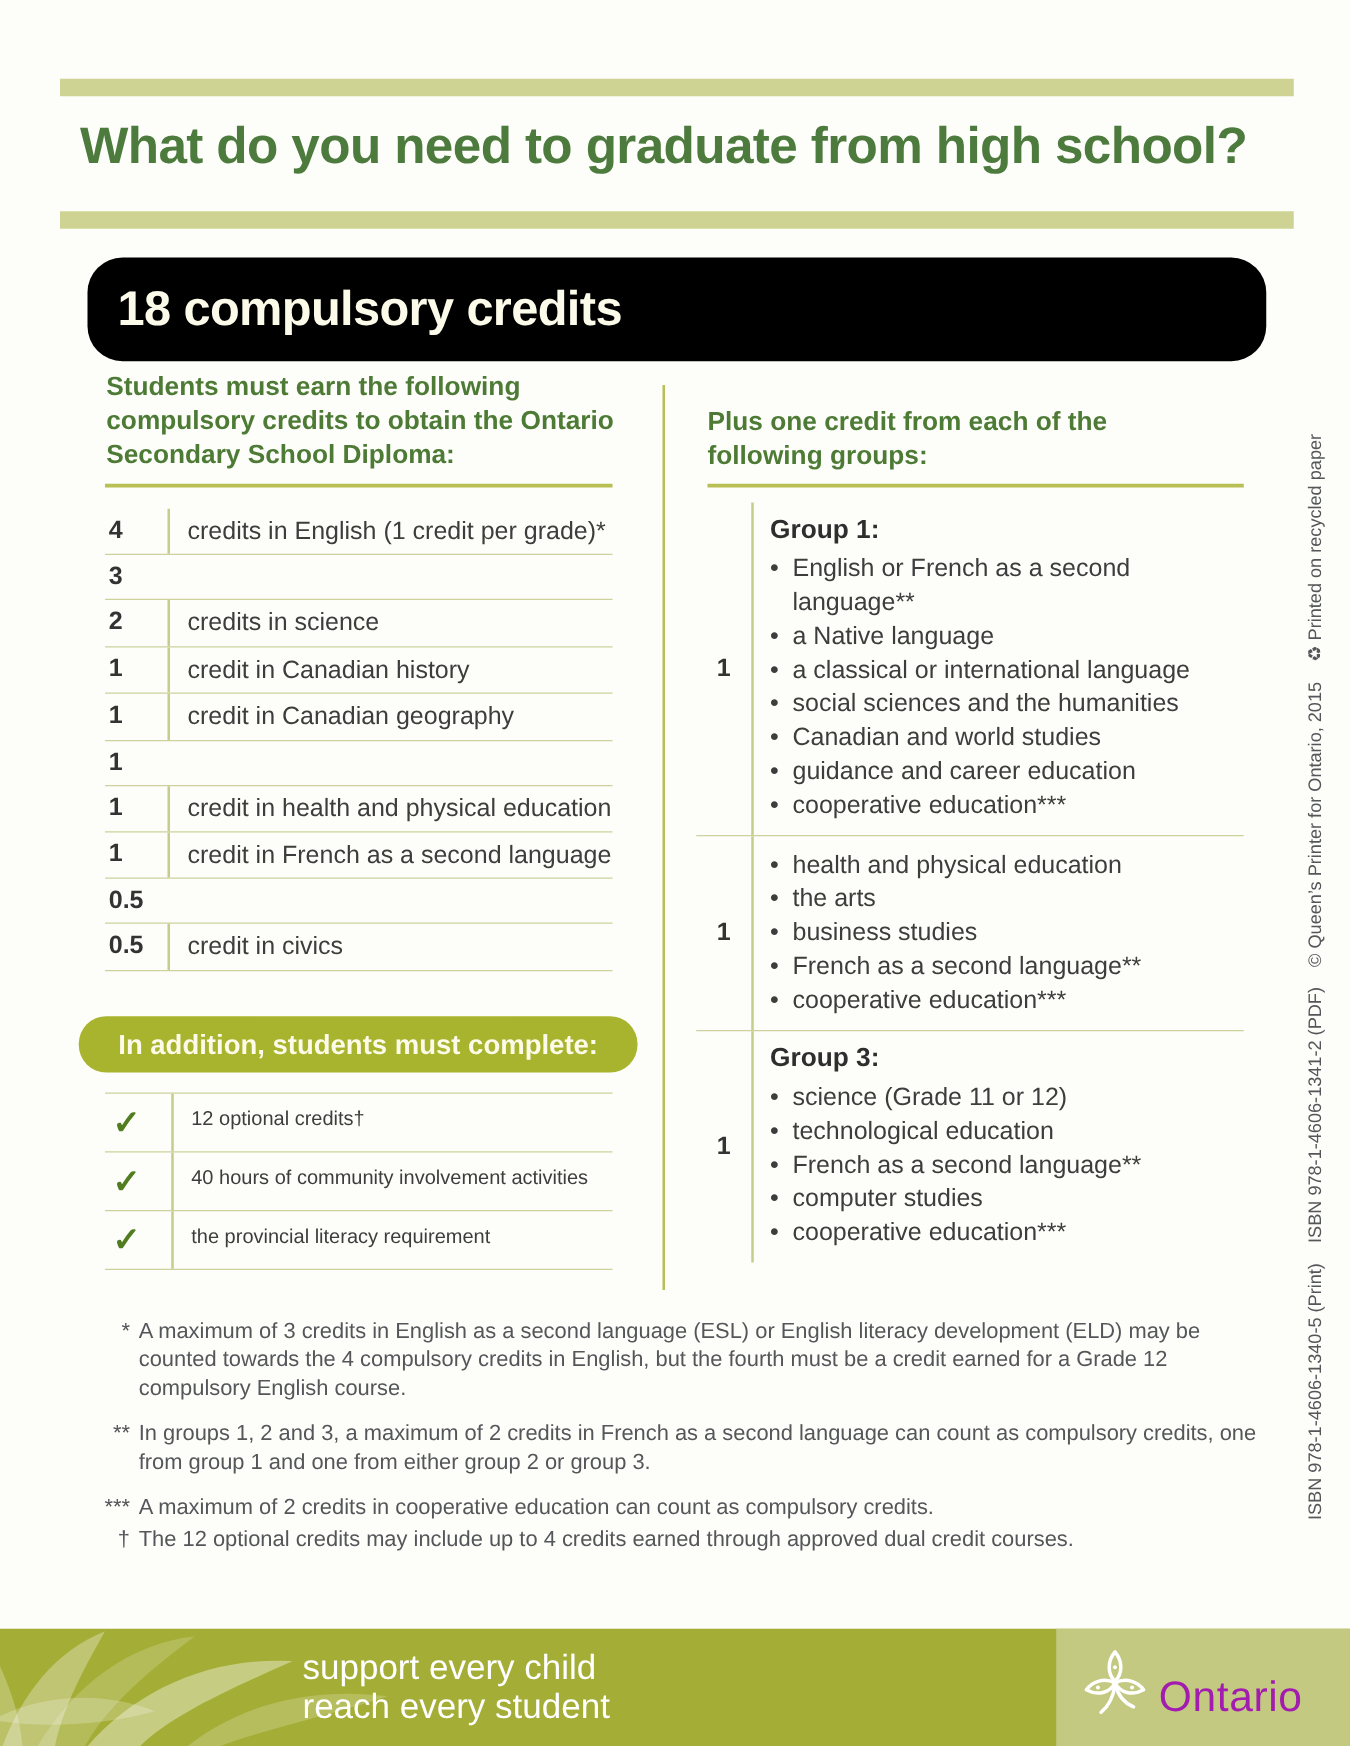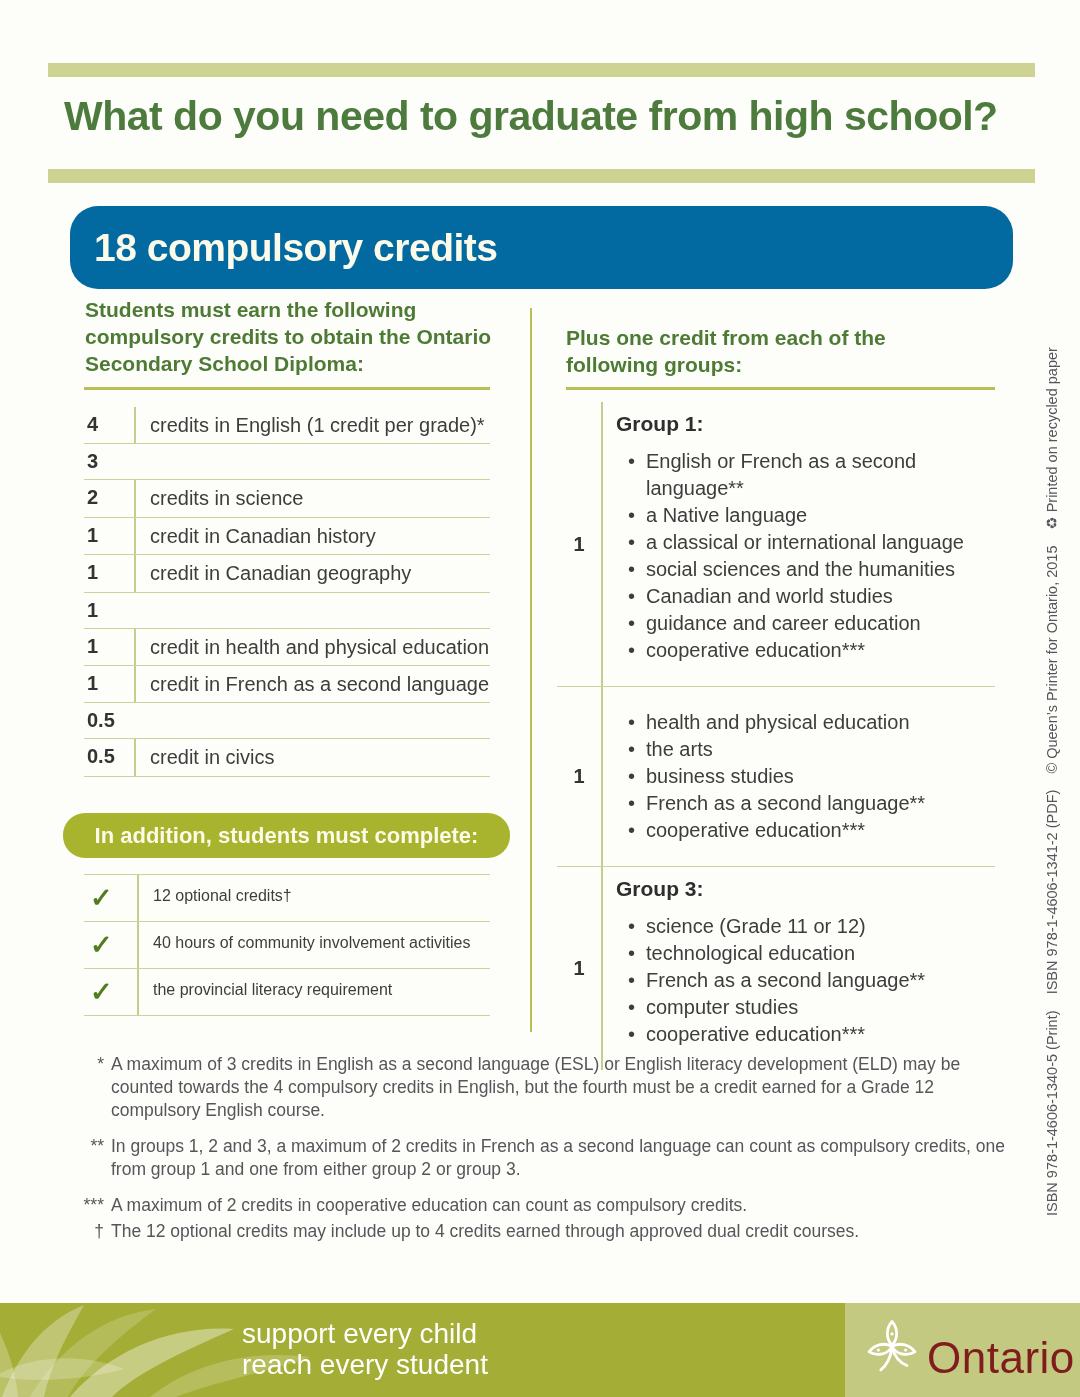--- a/index.html
+++ b/index.html
@@ -8,21 +8,21 @@
     font-family:"Liberation Sans", sans-serif;color:#3d3d3d;overflow:hidden;
   }
   .bar{position:absolute;left:48px;width:987px;height:14px;background:#ced393;}
   .bar-top{top:63px;}
   .bar-mid{top:169px;}
   .page-title{
     position:absolute;left:64px;top:93px;margin:0;font-size:41px;font-weight:700;
     color:#4d7b3e;letter-spacing:-0.5px;
   }
   .main-banner{
-    position:absolute;left:70px;top:206px;width:943px;height:83px;background:#0369a1;
+    position:absolute;left:70px;top:206px;width:943px;height:83px;background:#000000;
     border-radius:28px;
   }
   .main-banner span{
     display:block;padding-left:24px;line-height:83px;font-size:39px;font-weight:bold;
     color:#fcfae8;letter-spacing:-0.5px;
   }
   .col-divider{position:absolute;left:530px;top:308px;width:2px;height:724px;background:#b8bf55;}
   .intro{
     position:absolute;font-size:21px;font-weight:bold;color:#4d7b35;line-height:1.28;
   }
@@ -64,21 +64,21 @@
   
   .groups{position:absolute;left:557px;top:402px;width:438px;}
   .group-row{display:flex;}
   .group-row + .group-row{border-top:1px solid #cdd29c;}
   .group-qty{
     width:44px;flex-shrink:0;display:flex;align-items:center;justify-content:center;
     font-weight:bold;font-size:20px;color:#333;
   }
   .group-content{flex:1;border-left:2px solid #c6cc8b;padding:10px 0 10px 13px;}
   .group-title{font-size:21px;font-weight:bold;color:#2e2e2e;margin-bottom:6px;}
-  .group-items{margin:12px;padding:0;list-style:none;}
+  .group-items{margin:0;padding:0;list-style:none;}
   .group-item{font-size:20px;line-height:27px;color:#3d3d3d;padding-left:18px;position:relative;}
   .group-item::before{content:"\2022";position:absolute;left:0;color:#3d3d3d;}
 
   
   .footnotes{position:absolute;left:70px;top:1053px;width:945px;}
   .footnote{display:flex;margin-bottom:13px;font-size:17.5px;line-height:1.32;color:#55565a;}
   .footnotes div:nth-of-type(3){margin-bottom:2px;}
   .fn-marker{width:34px;flex-shrink:0;text-align:right;padding-right:7px;}
   .fn-text{flex:1;}
 
@@ -90,21 +90,21 @@
 
   
   .footer{position:absolute;left:0;top:1303px;width:1080px;height:94px;background:#a4ad35;}
   .footer-leaves{position:absolute;left:0;top:0;}
   .tagline{position:absolute;left:242px;top:15px;color:#ffffff;font-size:28px;line-height:31px;}
   .footer-panel{
     position:absolute;right:0;top:0;width:235px;height:94px;background:#c4c981;
     display:flex;align-items:center;
   }
   .trillium{margin-left:16px;}
-  .ontario-word{font-size:44px;color:#7f1d1d;margin-left:4px;margin-top:16px;letter-spacing:0.5px;}
+  .ontario-word{font-size:34px;color:#a21caf;margin-left:4px;margin-top:16px;letter-spacing:0.5px;}
 </style>
 </head>
 <body>
 
 <div class="bar bar-top"></div>
 <h1 class="page-title">What do you need to graduate from high school?</h1>
 <div class="bar bar-mid"></div>
 
 <div class="main-banner">
   <span>18 compulsory credits</span>

